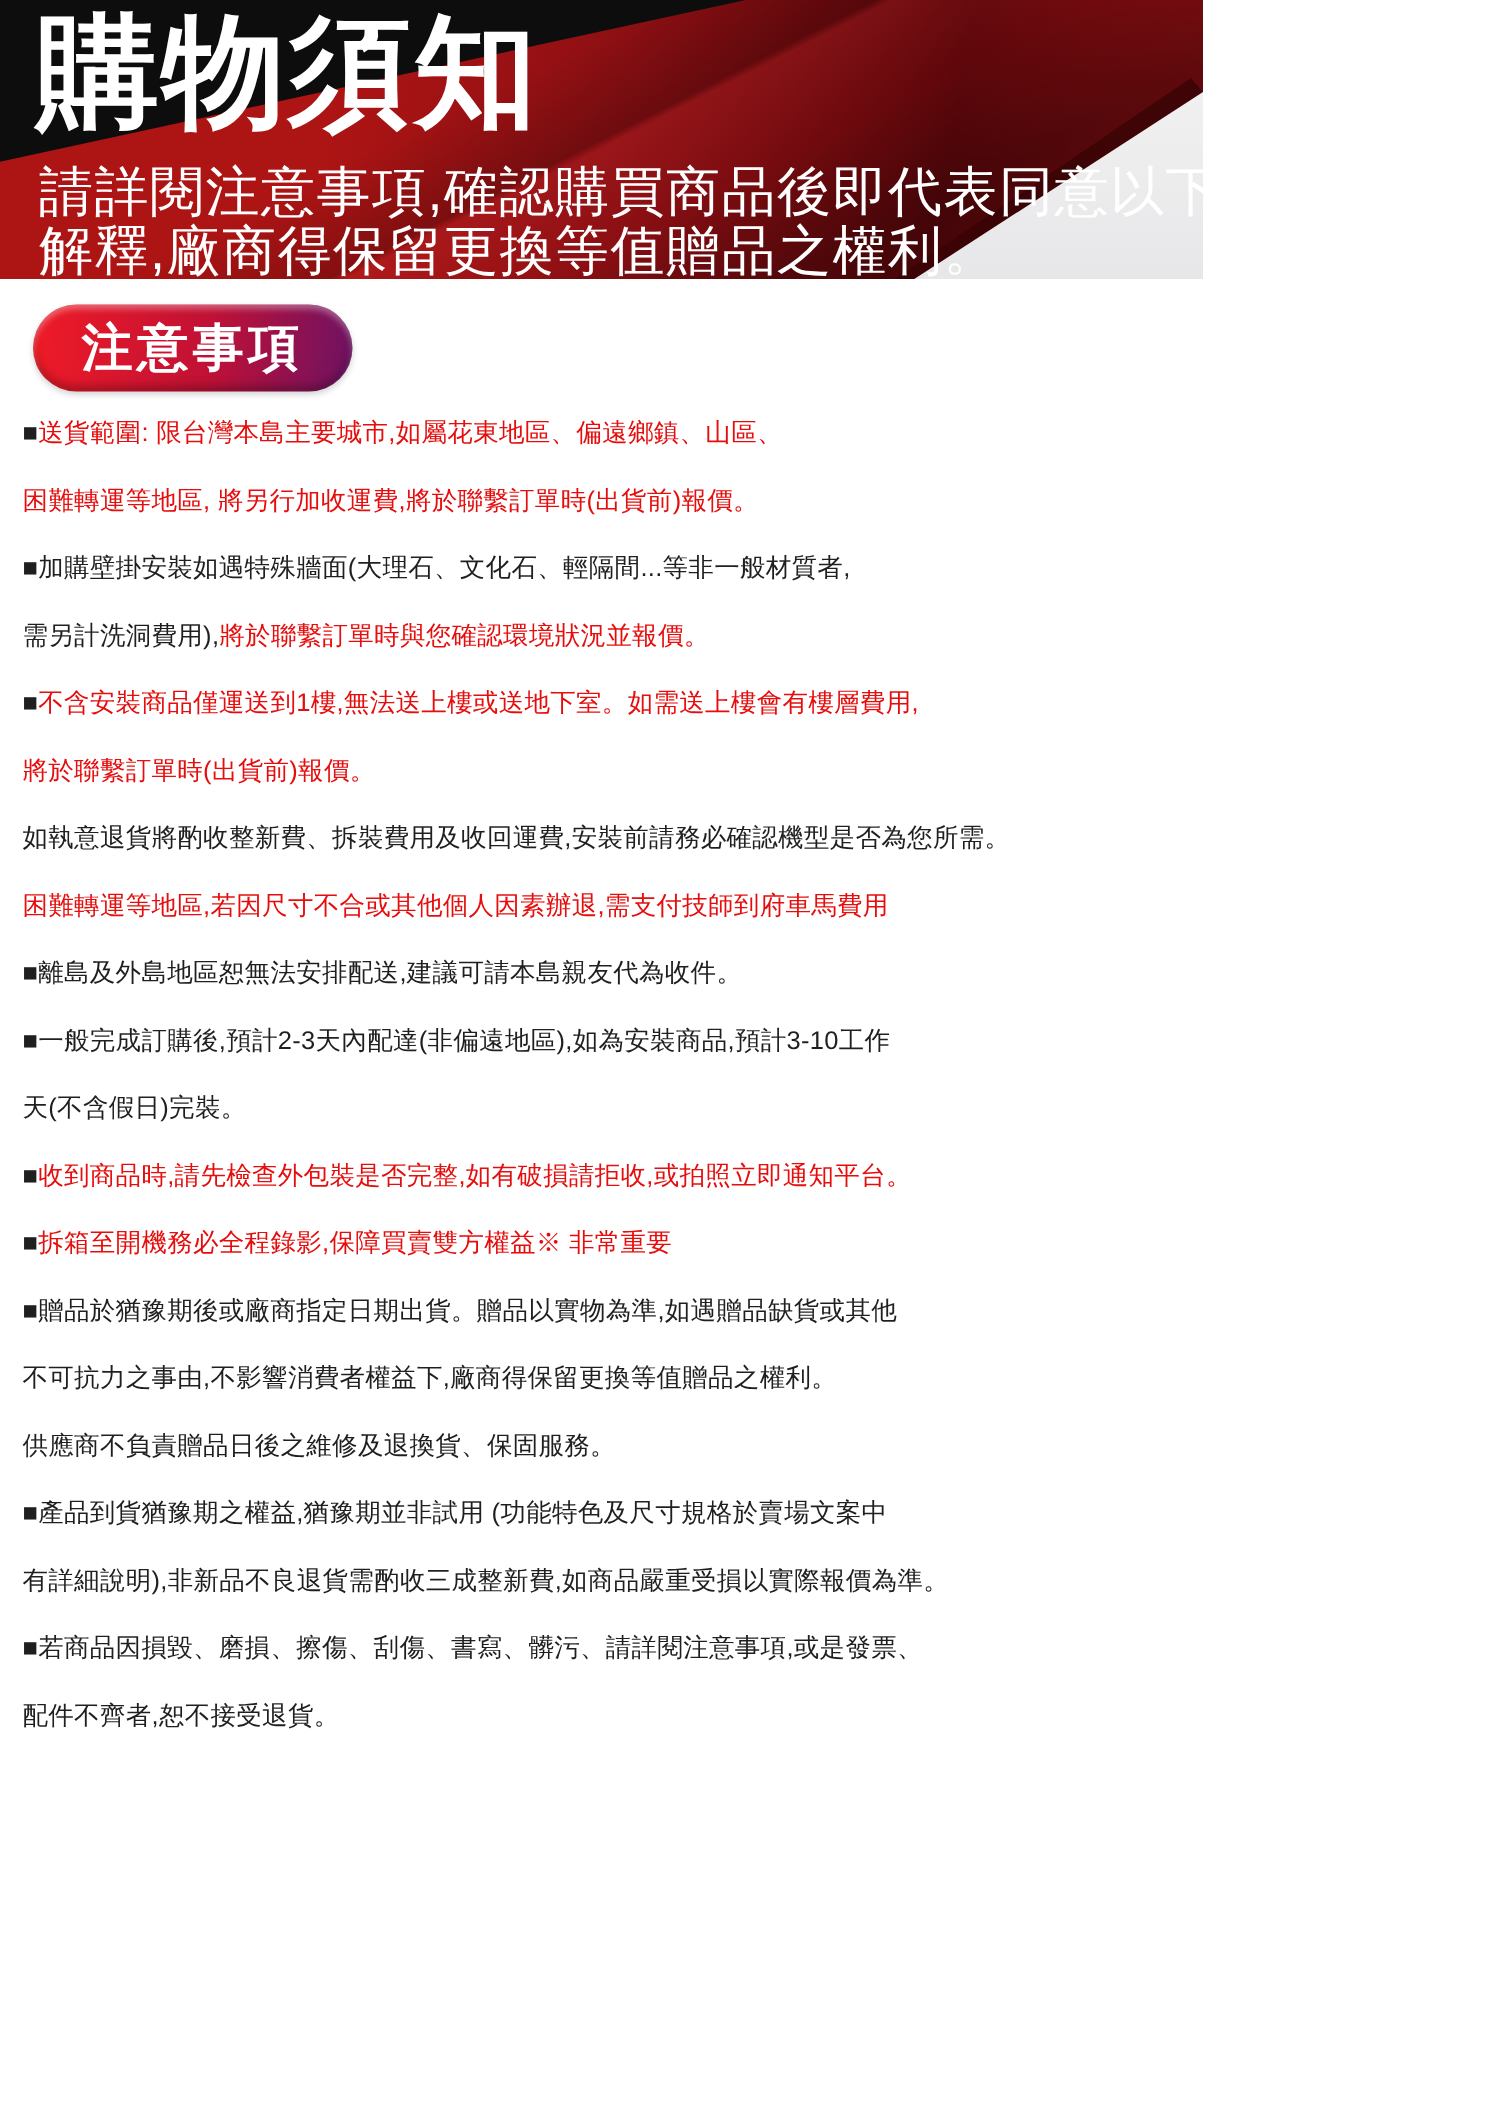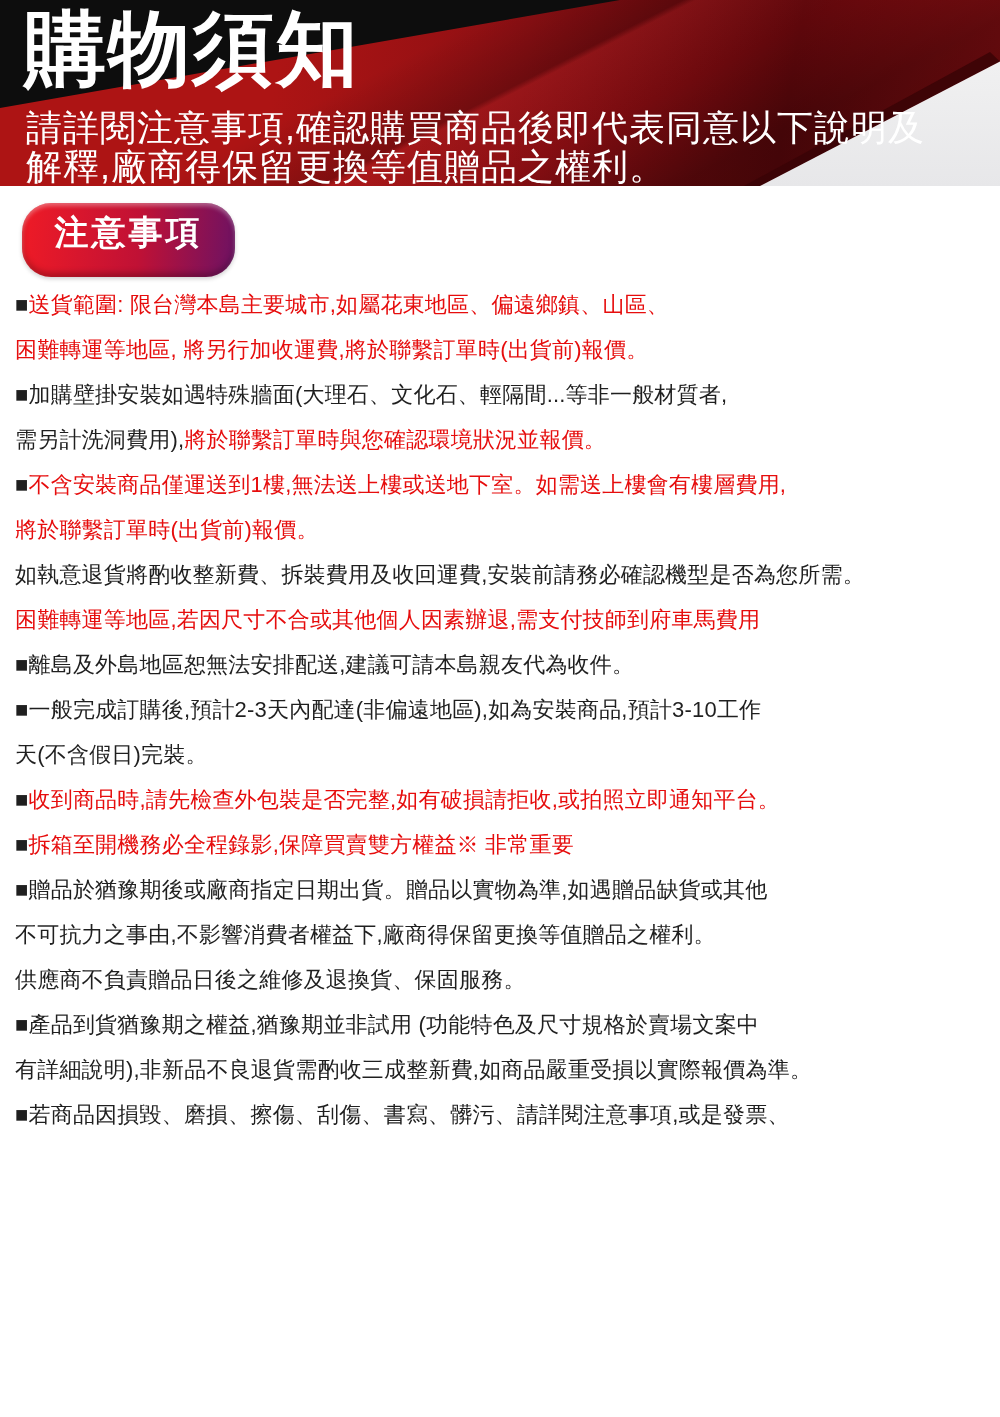--- a/index.html
+++ b/index.html
@@ -4,21 +4,21 @@
 <style>
   html,body{margin:0;padding:0;}
   body{
     width:1000px;height:1417px;
     background:#ffffff;
     font-family:"Liberation Sans",sans-serif;
     position:relative;overflow:hidden;
   }
   
   .banner{
-    position:relative;width:1000px;height:186px;overflow:hidden;
+    position:relative;width:802px;height:186px;overflow:hidden;
     background:
       linear-gradient(153deg,
         rgba(0,0,0,0) 38%, rgba(0,0,0,0.22) 50%,
         rgba(255,80,80,0.10) 51%, rgba(0,0,0,0) 62%,
         rgba(0,0,0,0.28) 76%, rgba(40,0,0,0.45) 100%),
       linear-gradient(100deg,
         var(--banner-red-bright) 0%, var(--banner-red-bright) 28%,
         var(--banner-red-mid) 52%, var(--banner-red-dark) 78%,
         var(--banner-red-mid) 100%);
   }
@@ -44,33 +44,33 @@
     letter-spacing:2px;line-height:1.05;white-space:nowrap;
   }
   .banner-sub{
     position:absolute;left:26px;top:108px;
     color:#ffffff;font-size:36px;line-height:39px;
     letter-spacing:1px;white-space:nowrap;
   }
   
   .badge{
     display:inline-block;margin:17px 0 0 22px;
-    min-width:213px;height:74px;box-sizing:border-box;
+    min-width:213px;height:58px;box-sizing:border-box;
     border-radius:29px;
     background:linear-gradient(95deg,var(--badge-left) 0%,#c01135 55%,var(--badge-right) 100%);
     box-shadow:inset 0 3px 4px rgba(255,255,255,.35), inset 0 -4px 6px rgba(0,0,0,.25), 0 2px 4px rgba(0,0,0,.18);
     color:#ffffff;font-size:34px;font-weight:bold;
     text-align:center;line-height:58px;letter-spacing:3px;
   }
   
   .content{
     padding:5px 8px 0 15px;
   }
   .notice-line{
-    font-size:22px;line-height:45px;white-space:nowrap;
+    font-size:17px;line-height:45px;white-space:nowrap;
     letter-spacing:0.2px;
   }
   .notice-line.gap-before{margin-top:50px;}
   .seg-bullet{color:var(--ink);}
   .seg-black{color:var(--ink);}
   .seg-red{color:var(--red);}
 </style>
 </head>
 <body>
 
@@ -105,16 +105,17 @@
     <div class="notice-line"><span class="seg seg-bullet">■</span><span class="seg seg-black">一般完成訂購後,預計2-3天內配達(非偏遠地區),如為安裝商品,預計3-10工作</span></div>
     <div class="notice-line"><span class="seg seg-black">天(不含假日)完裝。</span></div>
     <div class="notice-line"><span class="seg seg-bullet">■</span><span class="seg seg-red">收到商品時,請先檢查外包裝是否完整,如有破損請拒收,或拍照立即通知平台。</span></div>
     <div class="notice-line"><span class="seg seg-bullet">■</span><span class="seg seg-red">拆箱至開機務必全程錄影,保障買賣雙方權益※ 非常重要</span></div>
     <div class="notice-line"><span class="seg seg-bullet">■</span><span class="seg seg-black">贈品於猶豫期後或廠商指定日期出貨。贈品以實物為準,如遇贈品缺貨或其他</span></div>
     <div class="notice-line"><span class="seg seg-black">不可抗力之事由,不影響消費者權益下,廠商得保留更換等值贈品之權利。</span></div>
     <div class="notice-line"><span class="seg seg-black">供應商不負責贈品日後之維修及退換貨、保固服務。</span></div>
     <div class="notice-line"><span class="seg seg-bullet">■</span><span class="seg seg-black">產品到貨猶豫期之權益,猶豫期並非試用 (功能特色及尺寸規格於賣場文案中</span></div>
     <div class="notice-line"><span class="seg seg-black">有詳細說明),非新品不良退貨需酌收三成整新費,如商品嚴重受損以實際報價為準。</span></div>
     <div class="notice-line"><span class="seg seg-bullet">■</span><span class="seg seg-black">若商品因損毀、磨損、擦傷、刮傷、書寫、髒污、請詳閱注意事項,或是發票、</span></div>
+    <div class="notice-line"><span class="seg seg-black">配件不齊者,恕不接受退貨。</span></div>
   </div>
 
 
 
 
 </body></html>

